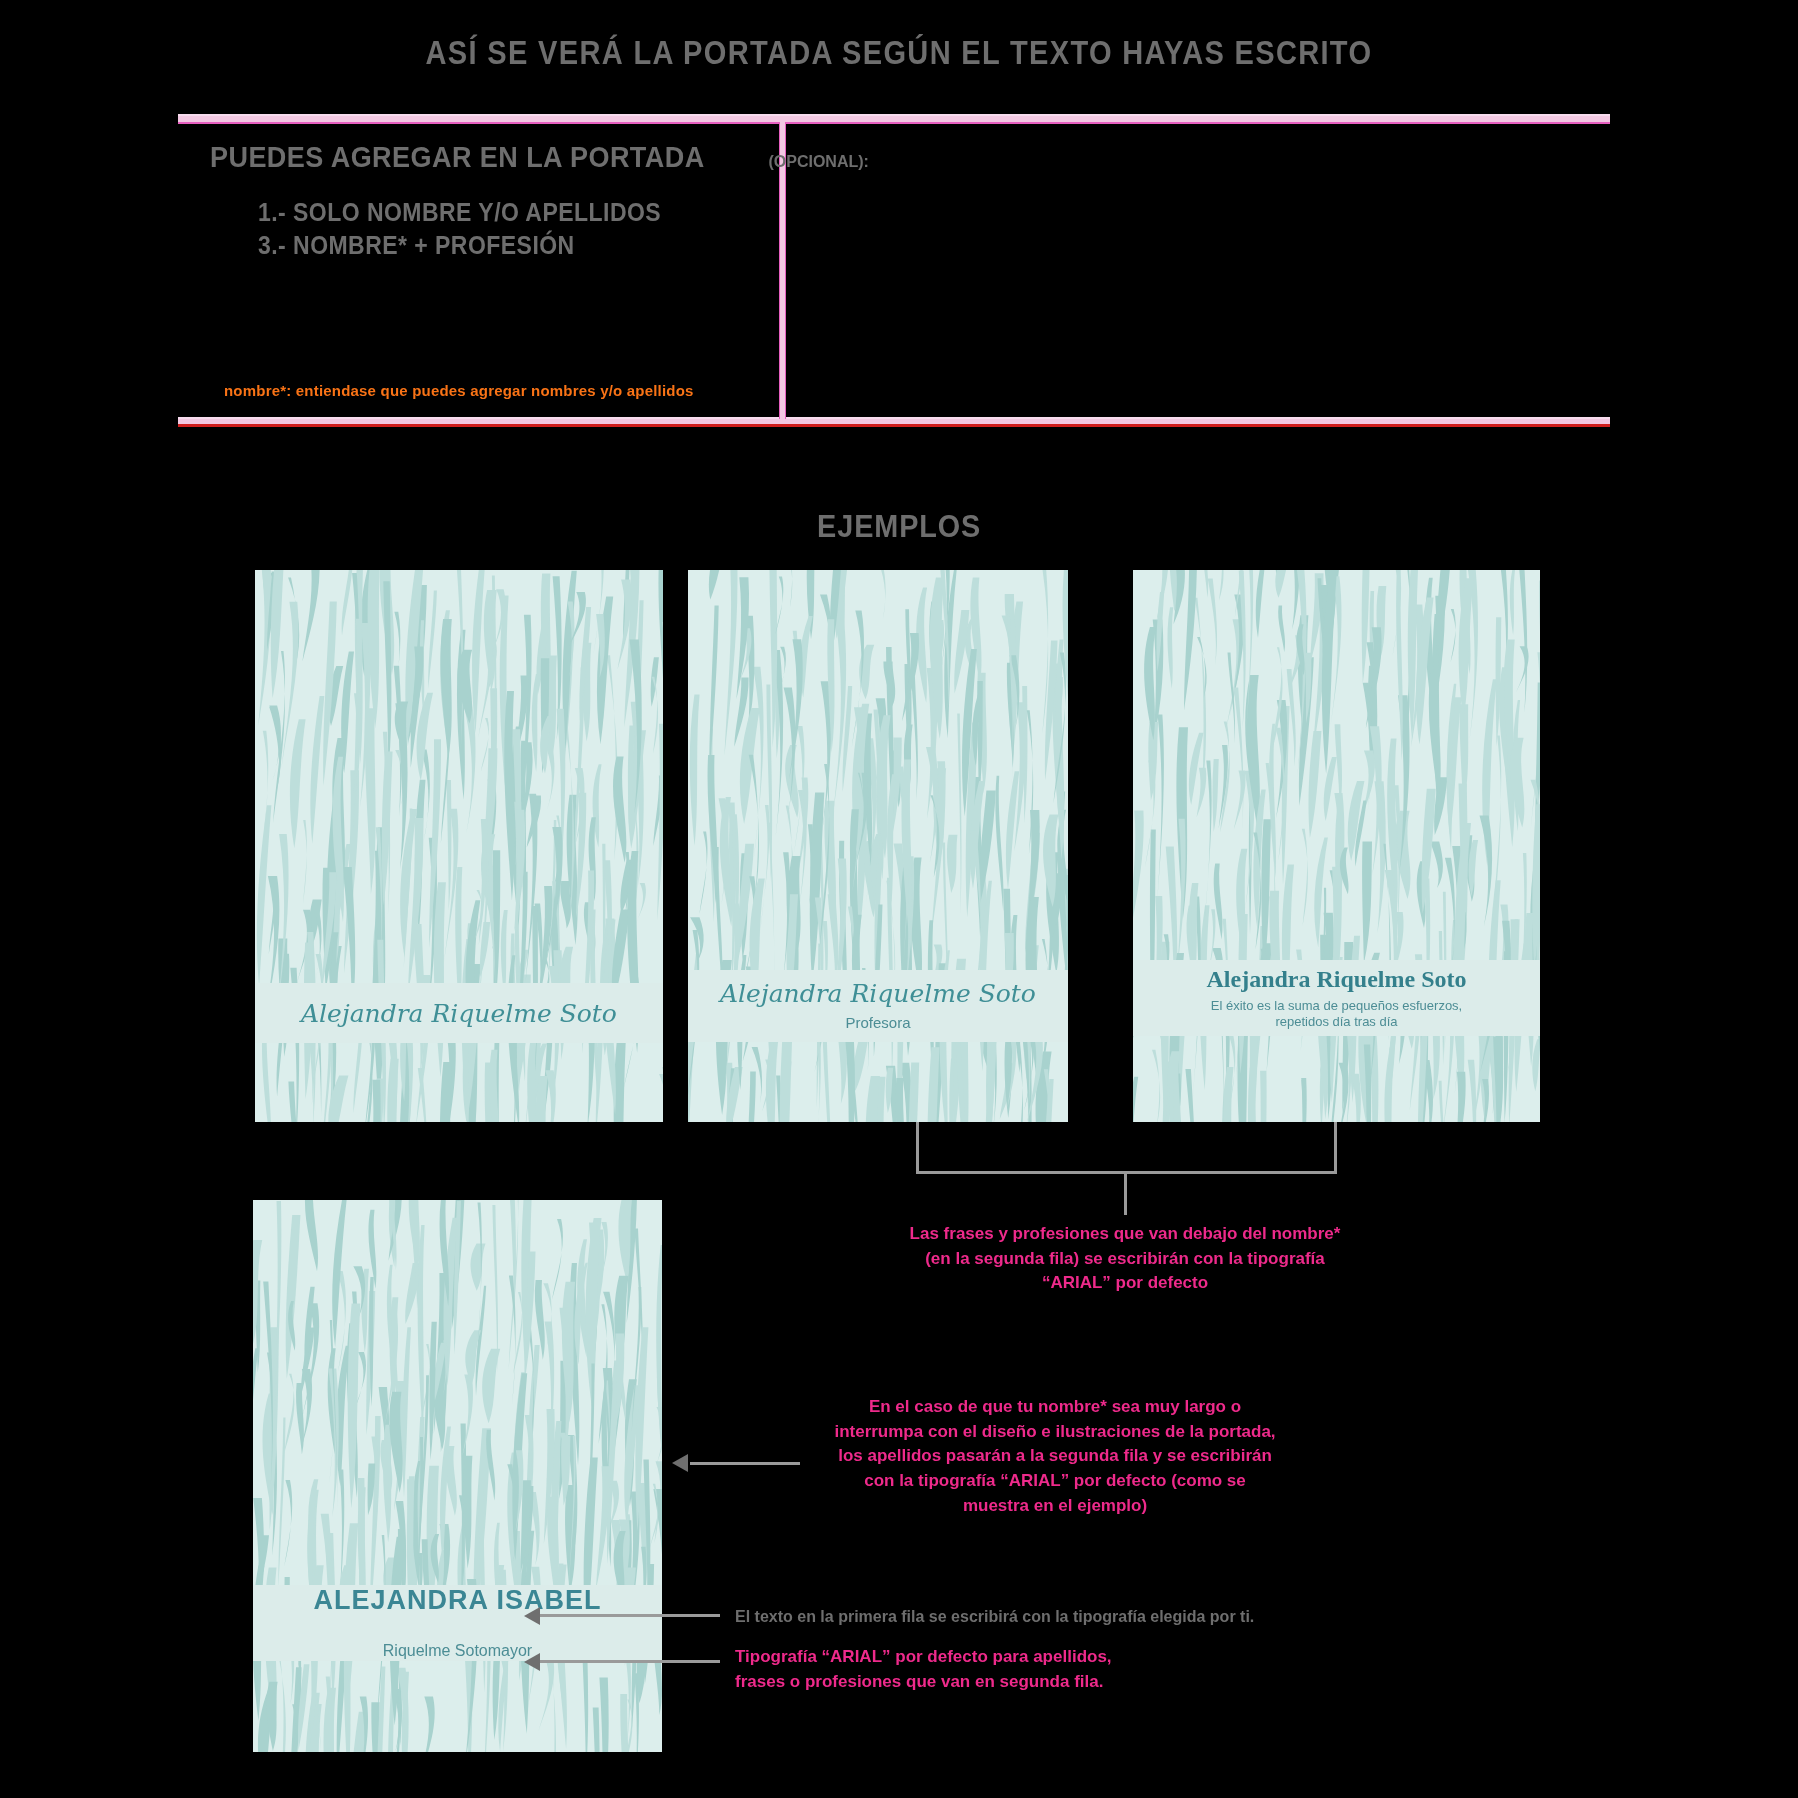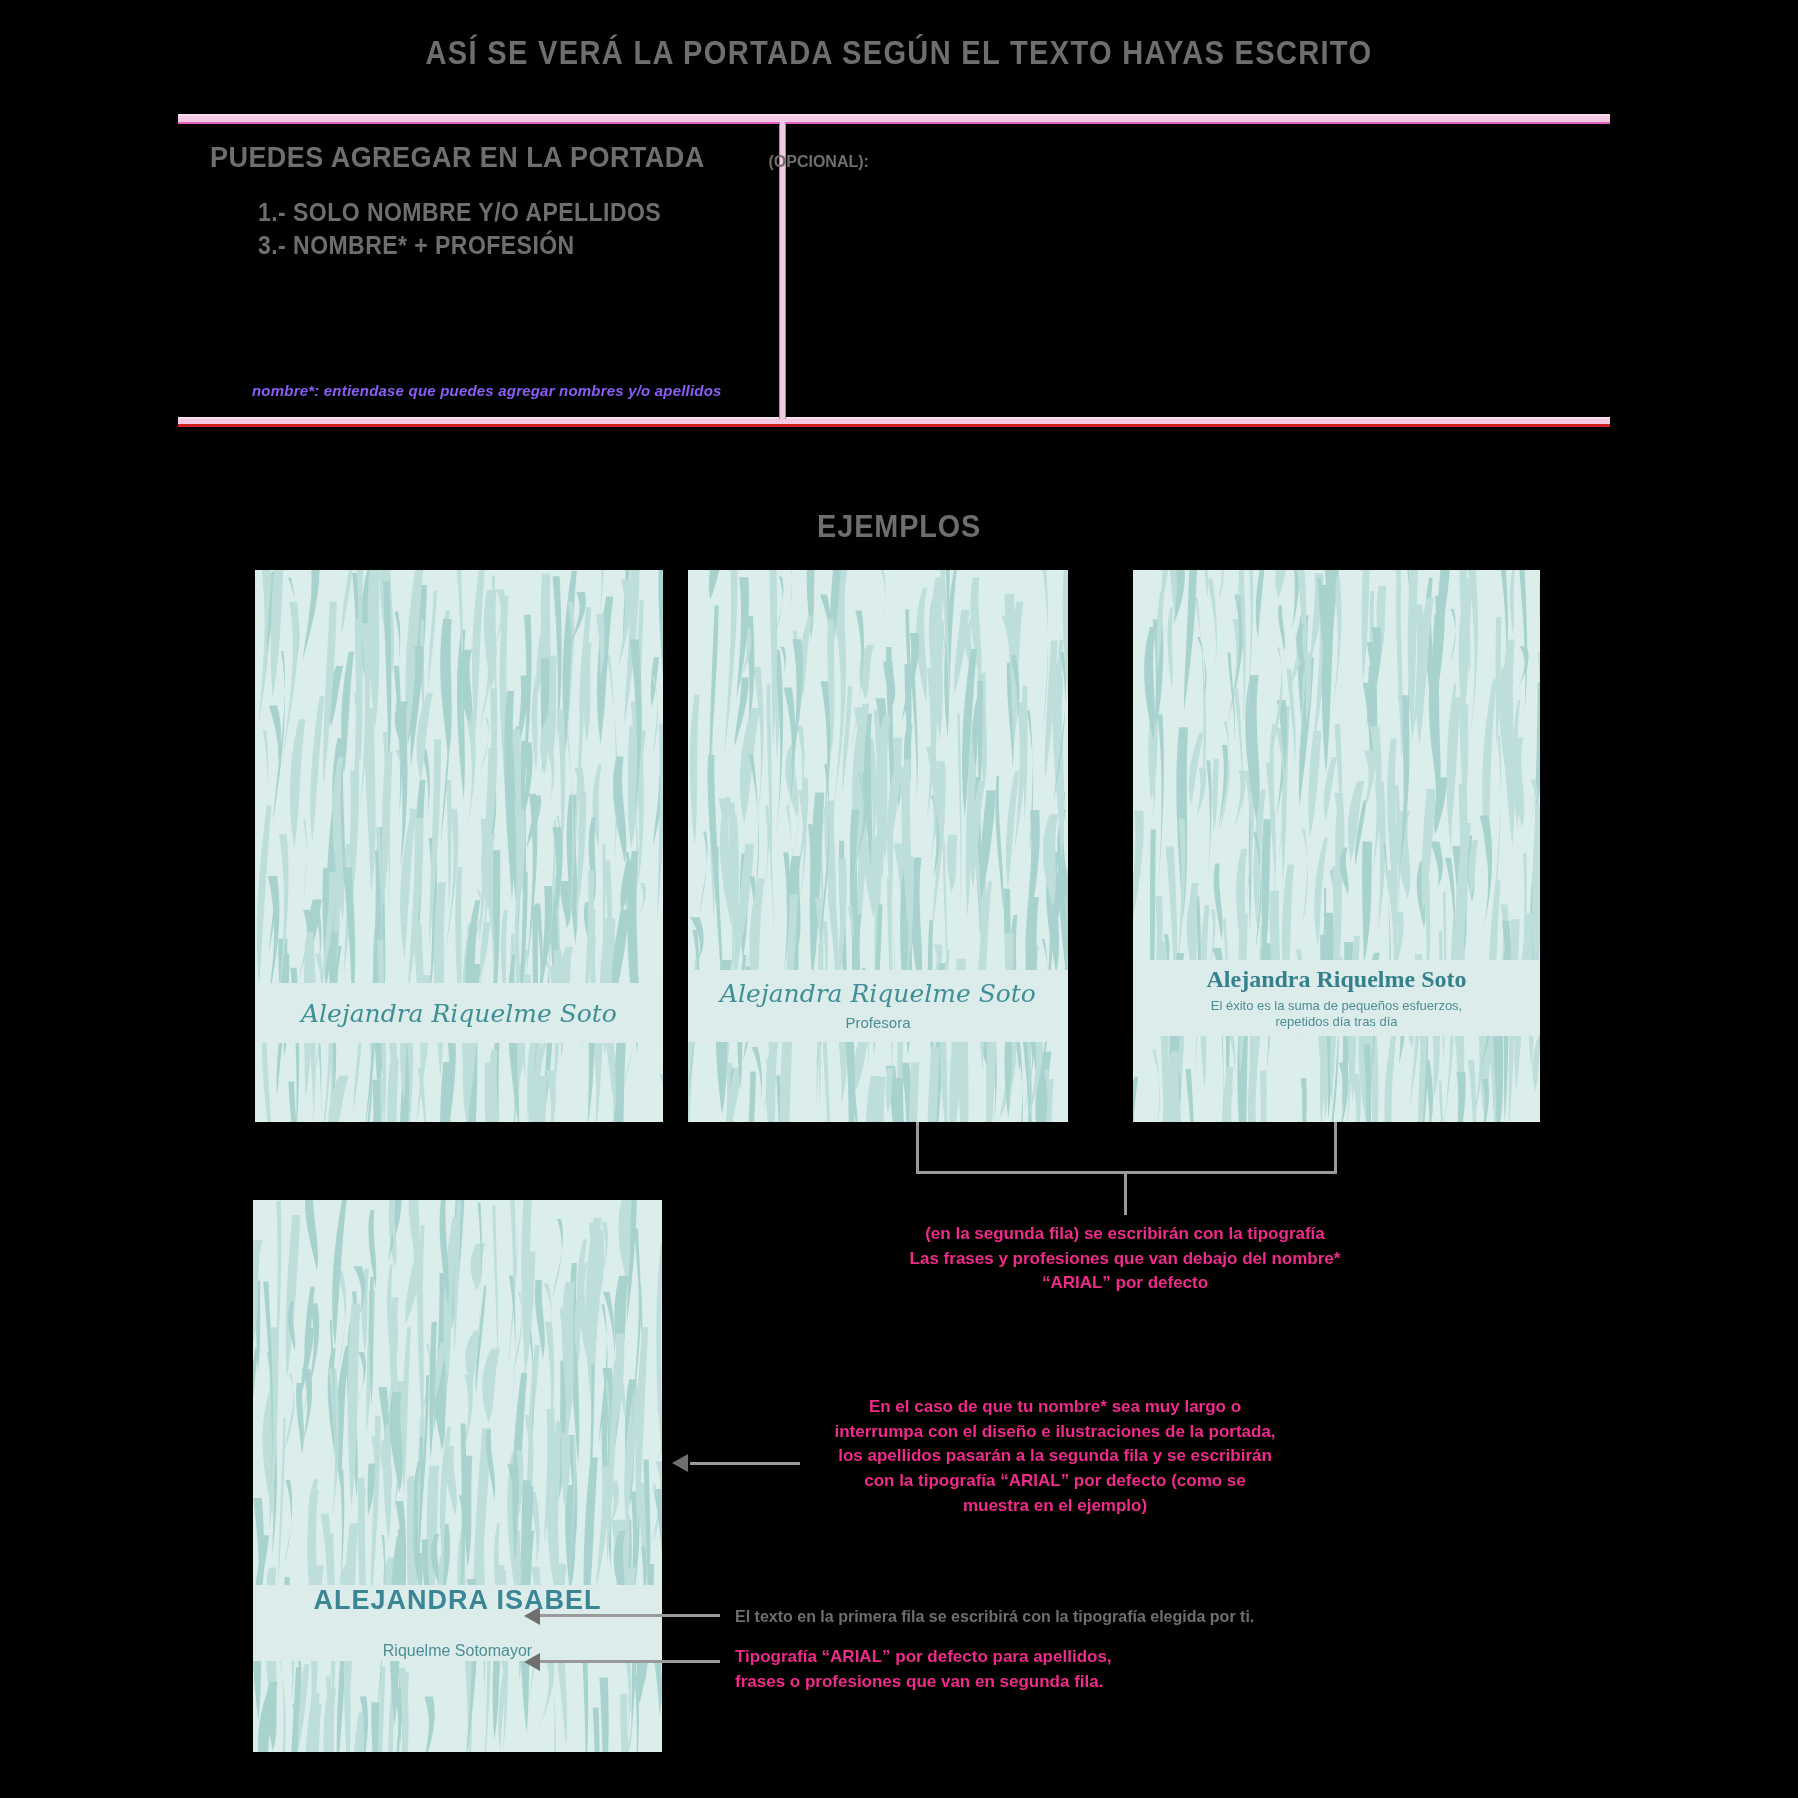--- a/index.html
+++ b/index.html
@@ -63,22 +63,22 @@
     position: absolute; top: 82px; left: 80px;
     list-style: none; margin: 0; padding: 0;
   }
   #option-list li {
     font-size: 25px; color: #6e6e6e; font-weight: bold;
     line-height: 1.3; letter-spacing: .5px; white-space: nowrap;
   }
   #option-list li span { display: inline-block; transform: scaleX(.92); transform-origin: left; }
 
   #panel-footnote {
-    position: absolute; bottom: 28px; left: 74px;
-    font-size: 15px; color: #8b5cf6; font-weight: bold; letter-spacing: .2px; font-style: italic;
+    position: absolute; bottom: 28px; left: 46px;
+    font-size: 15px; color: #f97316; font-weight: bold; letter-spacing: .2px;
   }
 
   
   #examples-heading {
     top: 508px; left: 0; width: 100%;
     text-align: center; font-size: 32px; color: #6e6e6e;
     font-weight: bold; letter-spacing: 1px;
   }
   #examples-heading span { display: inline-block; transform: scaleX(.9); }
 
@@ -964,22 +964,22 @@
     <div class="sub-arial" style="font-size:13px;">repetidos día tras día</div>
   </div>
 </div>
 
 <div class="line v" style="left:916px; top:1122px; height:52px;"></div>
 <div class="line v" style="left:1334px; top:1122px; height:52px;"></div>
 <div class="line h" style="left:916px; top:1171px; width:421px;"></div>
 <div class="line v" style="left:1124px; top:1171px; height:44px;"></div>
 
 <div class="note-pink ta-center" id="note-phrases" style="left:820px; top:1222px; width:610px;">
+  <div>Las frases y profesiones que van debajo del nombre*</div>
   <div>(en la segunda fila) se escribirán con la tipografía</div>
-  <div>Las frases y profesiones que van debajo del nombre*</div>
   <div>“ARIAL” por defecto</div>
 </div>
 
 <div class="cover" id="cover4" style="left:253px; top:1200px; width:409px; height:552px;">
   <svg class="pattern" viewBox="0 0 409 552" preserveAspectRatio="none">
     <rect width="409" height="552" fill="#dceeec"></rect>
     <g fill="#a8d2ce" id="blades4">
         <path d="M209.4,323.2 C199.0,370.5 207.2,417.8 213.4,458.3 C217.8,417.8 208.0,370.5 214.3,323.2 Z" fill="#bddedb"></path>
         <path d="M307.4,160.7 C307.8,209.1 306.4,257.5 306.1,298.9 C314.9,257.5 317.3,209.1 317.1,160.7 Z" fill="#a8d2ce"></path>
         <path d="M244.2,322.8 C237.1,359.1 243.2,395.4 247.4,426.5 C249.8,395.4 242.6,359.1 246.8,322.8 Z" fill="#bddedb"></path>

